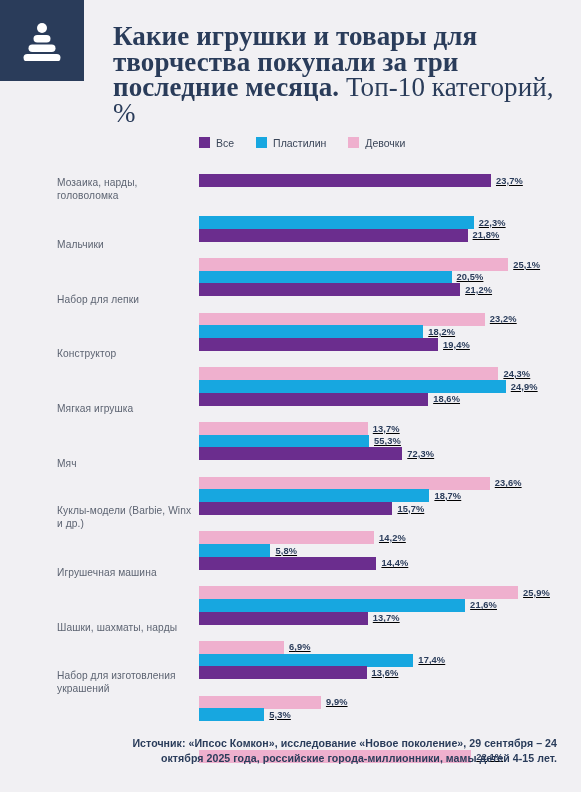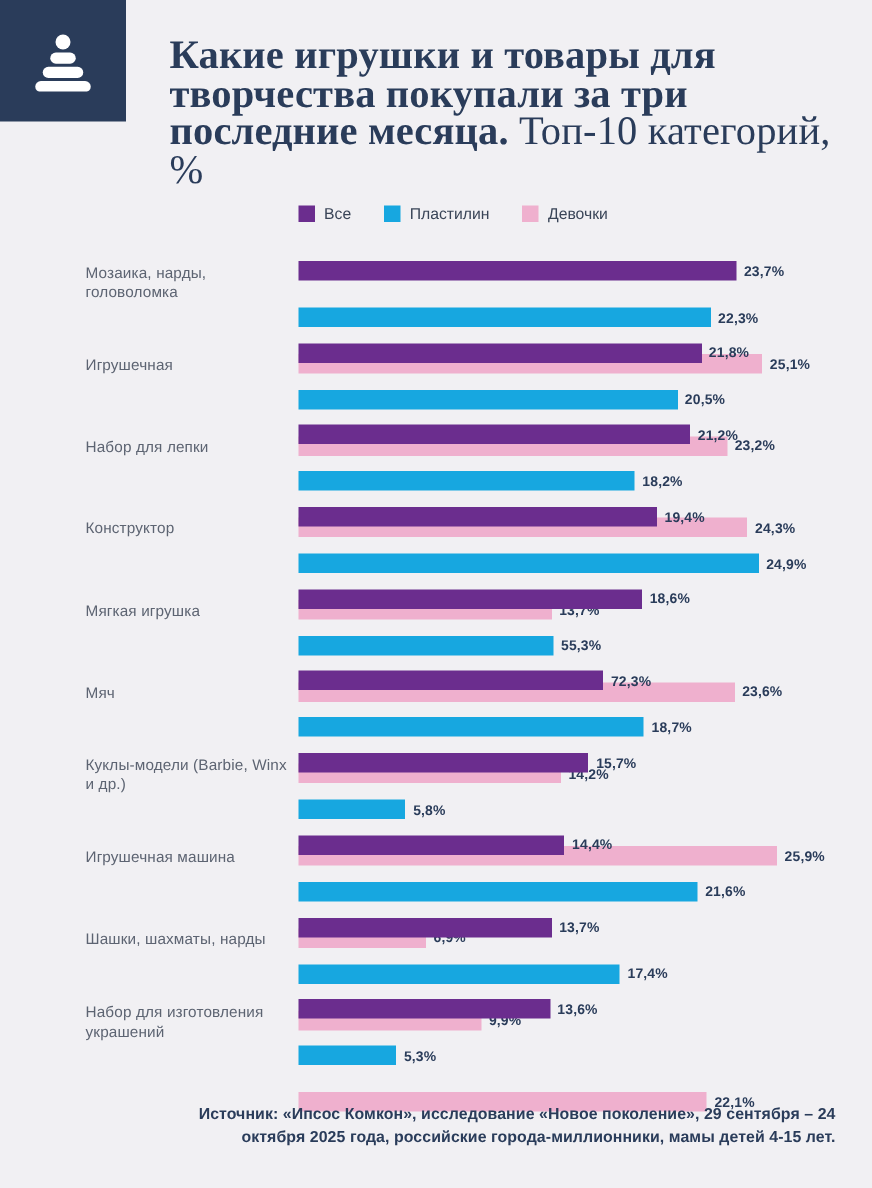--- a/index.html
+++ b/index.html
@@ -111,23 +111,24 @@
   .bars {
     position: absolute;
     left: 199px;
     top: 4px;
     width: 382px;
   }
 
   .bar-row {
     position: relative;
     height: 29px;
-    margin-bottom: 2px;
-    display: flex;
-    align-items: center;
+    margin-bottom: 13px;
+    display: flex;
+    align-items: center;
+    text-decoration: underline;
   }
 
   .bar {
     height: 13px;
     flex: 0 0 auto;
   }
 
   .bar-value {
     font-size: 9.3px;
     font-weight: bold;
@@ -204,21 +205,21 @@
           <div class="bar" style="width: 274.736px; background: rgb(23, 167, 224);"></div>
           <span class="bar-value">22,3%</span>
         </div>
         <div class="bar-row">
           <div class="bar" style="width: 309.232px; background: rgb(239, 176, 206);"></div>
           <span class="bar-value">25,1%</span>
         </div>
       </div>
     </div>
     <div class="group">
-      <div class="group-label">Игрушечная</div>
+      <div class="group-label">Мальчики</div>
       <div class="bars">
         <div class="bar-row">
           <div class="bar" style="width: 268.576px; background: rgb(107, 45, 142);"></div>
           <span class="bar-value">21,8%</span>
         </div>
         <div class="bar-row">
           <div class="bar" style="width: 252.56px; background: rgb(23, 167, 224);"></div>
           <span class="bar-value">20,5%</span>
         </div>
         <div class="bar-row">

